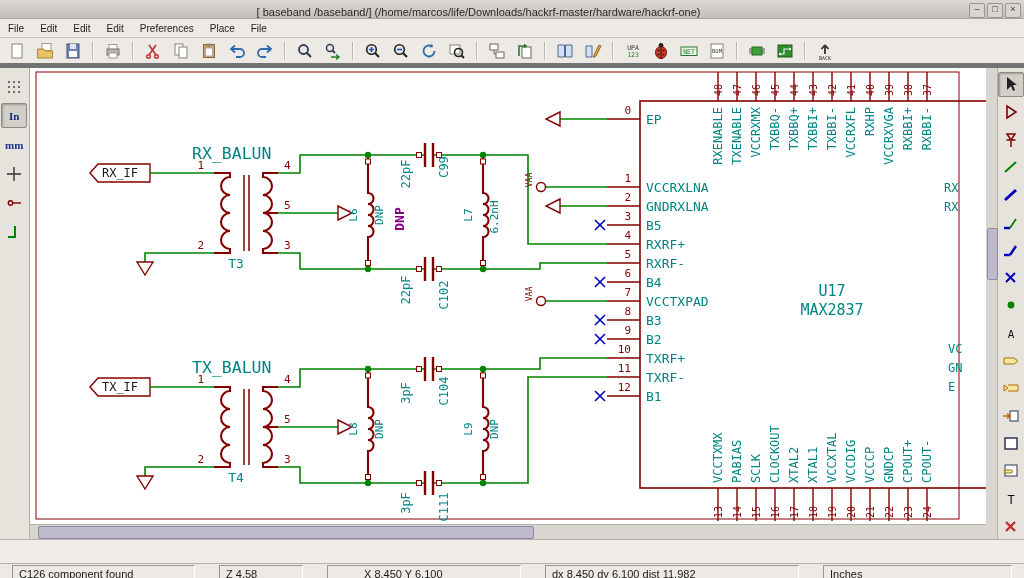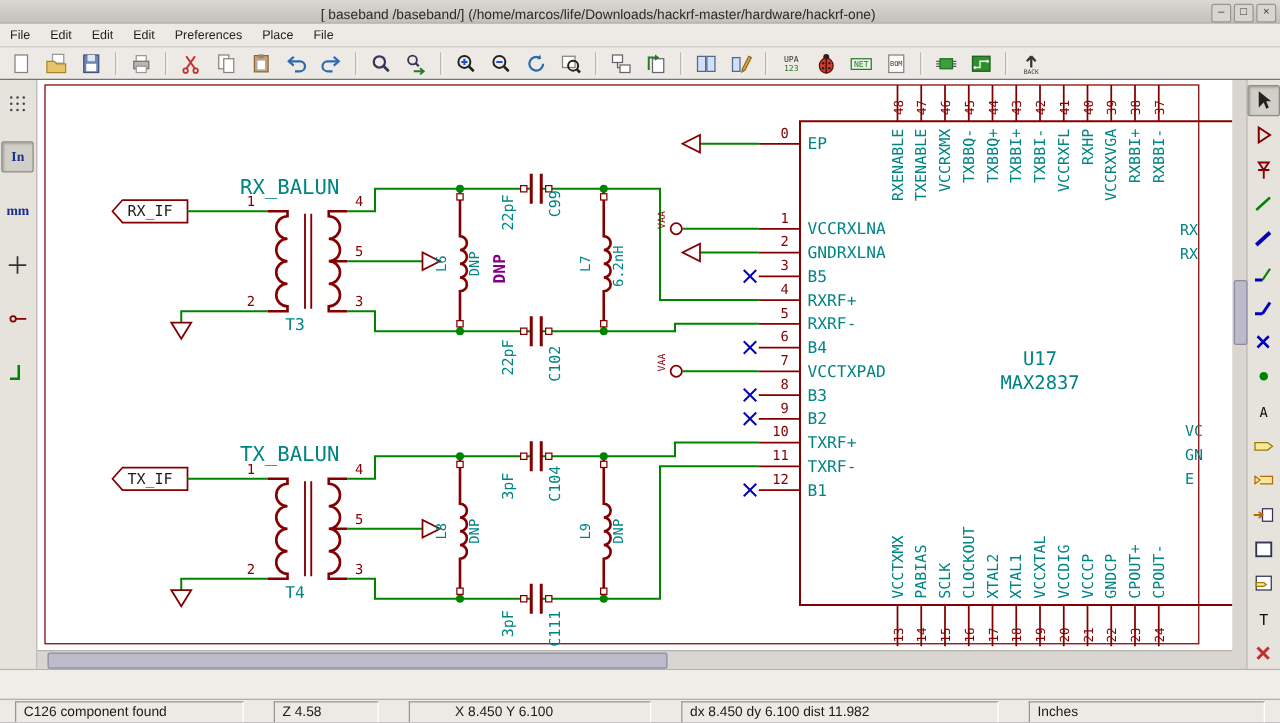--- a/index.html
+++ b/index.html
@@ -9,27 +9,27 @@
   .titlebar{height:18px;background:linear-gradient(#dcd9d5,#c3bfba);display:flex;align-items:flex-end;
             border-bottom:1px solid #a8a49e;font-size:11px;color:#2a2a2a;gap:12px;}
   .title-text{flex:1;text-align:center;white-space:nowrap;overflow:hidden;}
   .win-btns{display:flex;gap:2px;padding-right:3px;}
   .win-btn{width:14px;height:13px;border:1px solid #9a968f;background:#d8d4cf;font-size:9px;line-height:11px;
            text-align:center;color:#333;border-radius:2px;}
   .menubar{height:18px;background:#edeae5;display:flex;align-items:center;font-size:10px;color:#222;
            border-bottom:1px solid #c9c5bf;}
   .menu-item{padding:2px 8px;}
   .toolbar{height:25px;background:#edeae5;display:flex;align-items:center;padding:0 4px;gap:2px;
-           border-bottom:1px solid #737373;}
+           border-bottom:5px solid #737373;}
   .ticon{width:24px;height:22px;display:flex;align-items:center;justify-content:center;border:1px solid transparent;border-radius:2px;}
   .tsep{width:0;height:18px;border-left:1px solid #b9b5af;border-right:1px solid #fbfaf8;margin:0 4px;}
   
   .main{display:flex;height:471px;}
   .side{background:#e6e2dc;}
-  .left-tools{width:30px;border-right:1px solid #b5b1ab;display:flex;flex-direction:column;align-items:center;padding-top:6px;gap:18px;}
+  .left-tools{width:30px;border-right:1px solid #b5b1ab;display:flex;flex-direction:column;align-items:center;padding-top:6px;gap:4px;}
   .right-tools{width:26px;border-left:1px solid #b5b1ab;display:flex;flex-direction:column;align-items:center;padding-top:4px;gap:3px;}
   .stool{width:24px;height:23px;display:flex;align-items:center;justify-content:center;border:1px solid transparent;border-radius:2px;}
   .stool.pressed{border:1px solid #8f8b84;background:#d2cec8;box-shadow:inset 1px 1px 2px rgba(0,0,0,.25);}
   .unit-label{font-size:11px;font-weight:bold;color:#1c2f8a;font-family:"Liberation Serif",serif;}
   .canvas-col{display:flex;flex-direction:column;}
   .canvas{width:956px;height:457px;background:#ffffff;position:relative;overflow:hidden;}
   .hscroll{width:956px;height:14px;background:#d9d5d0;border-top:1px solid #b5b1ab;position:relative;}
   .hthumb{position:absolute;left:8px;top:1px;width:494px;height:11px;background:#bdbac9;border:1px solid #8c89a2;border-radius:2px;}
   .vscroll{width:12px;background:#d9d5d0;position:relative;}
   .vthumb{position:absolute;left:1px;top:160px;width:9px;height:50px;background:#bdbac9;border:1px solid #8c89a2;border-radius:2px;}

